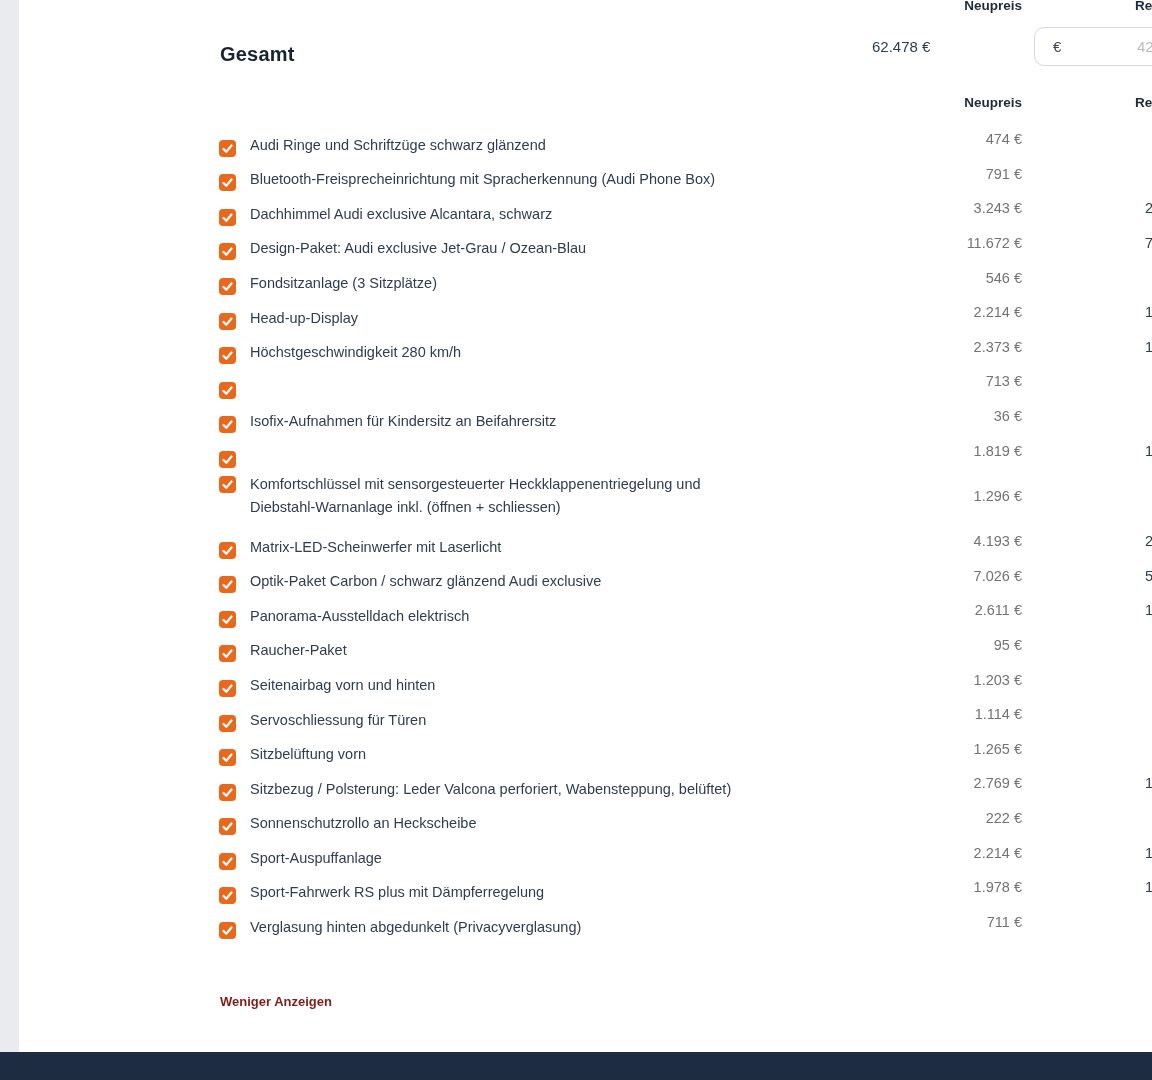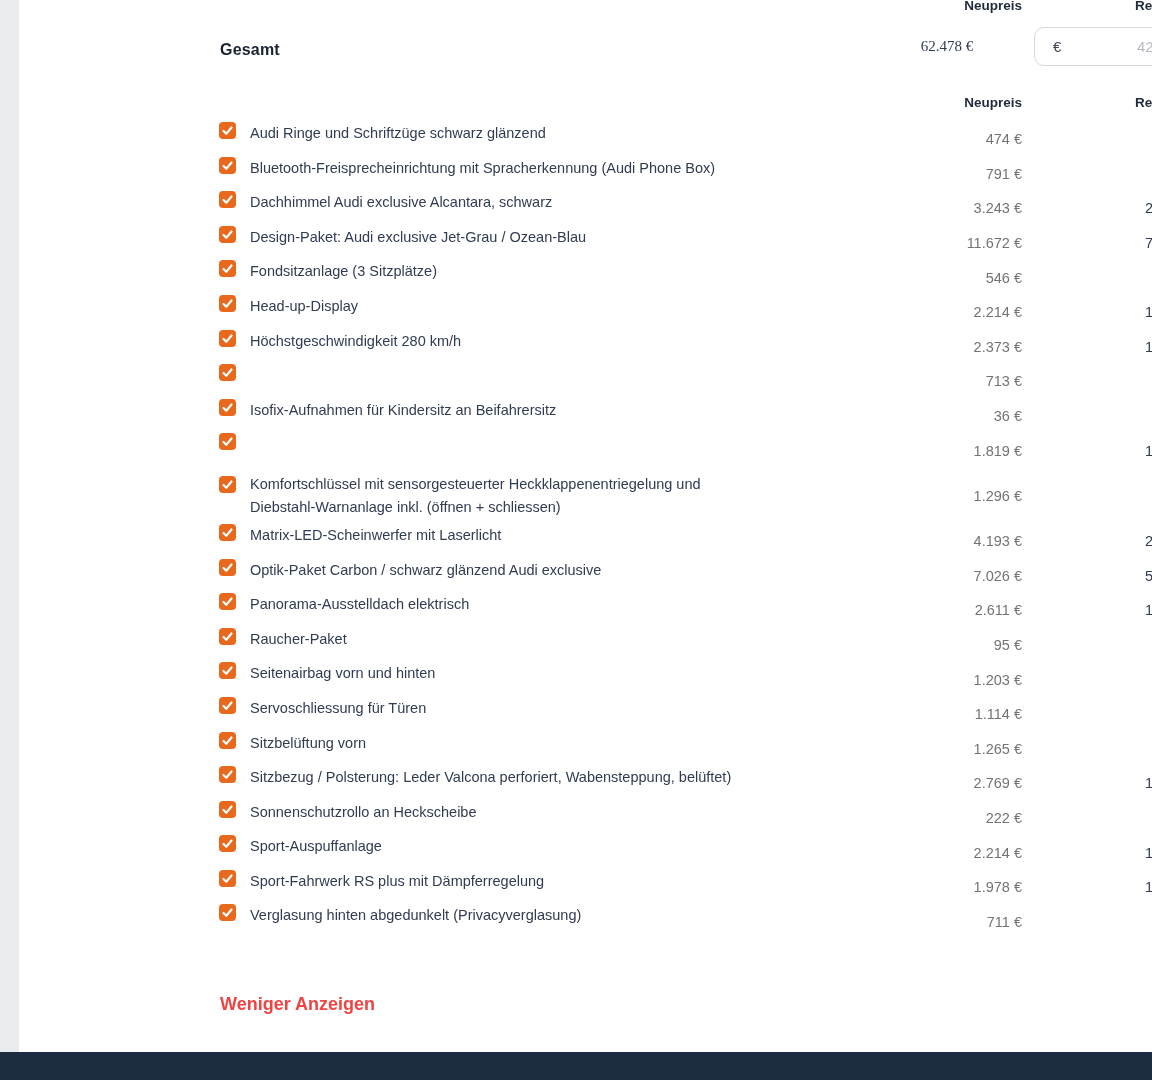--- a/index.html
+++ b/index.html
@@ -7,40 +7,40 @@
     width:1152px;height:1080px;position:relative;overflow:hidden;
     background:#ffffff;
     font-family:"Liberation Sans", sans-serif;
     color:#303c52;
   }
   
   .left-gutter{position:absolute;left:0;top:0;width:19px;height:1052px;background:#e9ebee;}
   .bottom-bar{position:absolute;left:0;bottom:0;width:1152px;height:28px;background:#1d2c40;}
 
   
-  .page-title{position:absolute;left:220px;top:30px;font-size:16px;font-weight:700;color:#1a2330;letter-spacing:.2px;}
+  .page-title{position:absolute;left:220px;top:30px;font-size:20px;font-weight:700;color:#1a2330;letter-spacing:.2px;}
   .col-head{font-size:13.5px;font-weight:700;color:#1f2a3a;}
   .summary-neupreis-label{position:absolute;top:-2px;left:902px;width:120px;text-align:right;}
   .summary-re-label{position:absolute;top:-2px;left:1135px;}
-  .summary-total{position:absolute;top:38px;left:872px;width:150px;text-align:center;font-size:15px;color:#303c52;font-family:Liberation Serif, serif;}
+  .summary-total{position:absolute;top:38px;left:872px;width:150px;text-align:left;font-size:15px;color:#303c52;}
   .restwert-field{
     position:absolute;left:1034px;top:27px;width:165px;height:37px;
     background:#fff;border:1px solid #d5d8dd;border-radius:10px;
     display:flex;align-items:center;
   }
   .restwert-field .euro{margin-left:18px;font-size:15px;color:#3a4454;}
   .restwert-field .val{position:absolute;left:102px;font-size:15px;color:#b6bac1;}
 
   
   .list-neupreis-head{position:absolute;top:95px;left:902px;width:120px;text-align:right;}
   .list-re-head{position:absolute;top:95px;left:1135px;}
 
   
   .options{position:absolute;left:0;top:122px;width:1152px;}
-  .row{position:relative;display:flex;align-items:flex-start;min-height:34.6px;}
+  .row{position:relative;display:flex;align-items:flex-end;min-height:34.6px;}
   .row.multiline{padding:5px 0;}
   .row.multiline .checkbox{align-self:flex-start;margin-top:3px;}
   .checkbox{
     flex:none;width:17px;height:17px;margin-left:219px;border-radius:4px;
     background:#e8681c;display:flex;align-items:center;justify-content:center;cursor:pointer;
   }
   .checkbox svg{display:block;}
   .label{
     margin-left:14px;font-size:14.5px;line-height:23px;color:#303c52;
     max-width:640px;white-space:pre-line;
@@ -48,21 +48,21 @@
   .price{
     position:absolute;right:130px;top:50%;transform:translateY(-50%);
     font-size:14.5px;color:#737373;white-space:nowrap;
   }
   .re-partial{
     position:absolute;left:1145px;top:50%;transform:translateY(-50%);
     font-size:14.5px;color:#303c52;white-space:nowrap;
   }
   .show-less{
     position:absolute;left:220px;top:994px;
-    font-size:18px;font-weight:700;color:#ef4444;cursor:pointer;
+    font-size:13px;font-weight:700;color:#7f1d1d;cursor:pointer;
   }
 </style>
 </head>
 <body>
 
 <div class="left-gutter"></div>
 <div class="bottom-bar"></div>
 
 <h1 class="page-title">Gesamt</h1>
 

